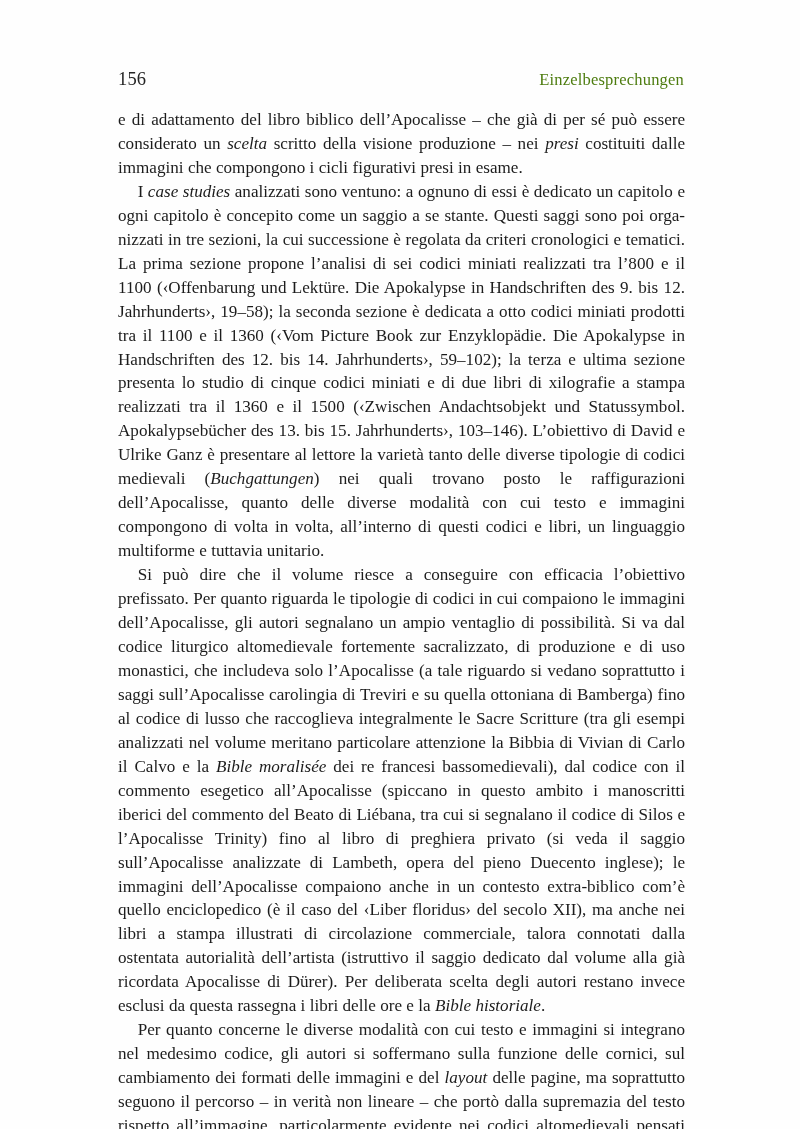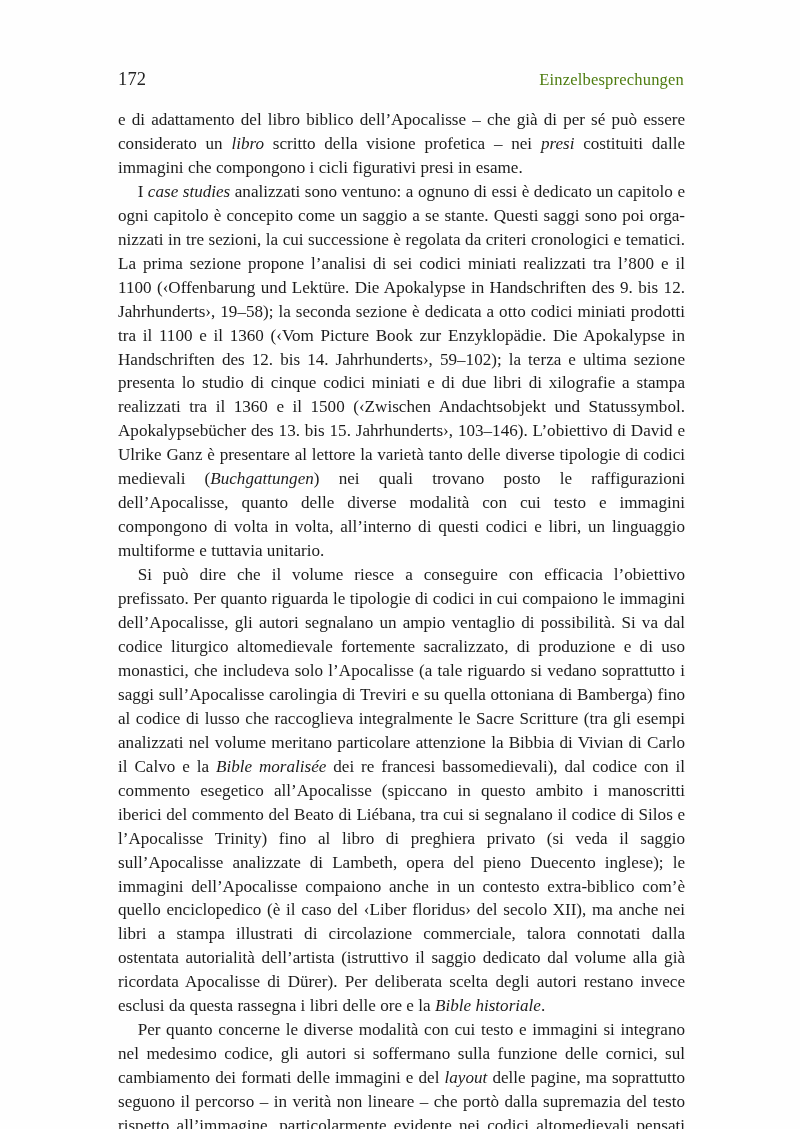--- a/index.html
+++ b/index.html
@@ -81,24 +81,24 @@
   i, .it {
     font-style: italic;
   }
 </style>
 </head>
 <body>
 
 <div class="page">
 
   <div class="running-head">
-    <span class="folio">172</span>
+    <span class="folio">156</span>
     <span class="head-title">Einzelbesprechungen</span>
   </div>
 
   <div class="text-block" id="body-text">
-      <p class="para no-indent"><span>e di adattamento del libro biblico dell’Apocalisse – che già di per sé può essere consi­derato un </span><i>libro</i><span> scritto della visione profetica – nei </span><i>presi</i><span> costituiti dalle immagini che compongono i cicli figurativi presi in esame.</span></p>
+      <p class="para no-indent"><span>e di adattamento del libro biblico dell’Apocalisse – che già di per sé può essere consi­derato un </span><i>scelta</i><span> scritto della visione produzione – nei </span><i>presi</i><span> costituiti dalle immagini che compongono i cicli figurativi presi in esame.</span></p>
       <p class="para"><span>I </span><i>case studies</i><span> analizzati sono ventuno: a ognuno di essi è dedicato un capitolo e ogni capitolo è concepito come un saggio a se stante. Questi saggi sono poi orga­nizzati in tre sezioni, la cui successione è regolata da criteri cronologici e tematici. La prima sezione propone l’analisi di sei codici miniati realizzati tra l’800 e il 1100 (‹Offenbarung und Lektüre. Die Apokalypse in Handschriften des 9. bis 12. Jahrhun­derts›, 19–58); la seconda sezione è dedicata a otto codici miniati prodotti tra il 1100 e il 1360 (‹Vom Picture Book zur Enzyklopädie. Die Apokalypse in Handschrif­ten des 12. bis 14. Jahrhunderts›, 59–102); la terza e ultima sezione presenta lo stu­dio di cinque codici miniati e di due libri di xilografie a stampa realizzati tra il 1360 e il 1500 (‹Zwischen Andachtsobjekt und Statussymbol. Apokalypsebücher des 13. bis 15. Jahrhunderts›, 103–146). L’obiettivo di David e Ulrike Ganz è presentare al lettore la varietà tanto delle diverse tipologie di codici medievali (</span><i>Buchgattungen</i><span>) nei quali trovano posto le raffigurazioni dell’Apocalisse, quanto delle diverse modalità con cui testo e immagini compongono di volta in volta, all’interno di questi codici e libri, un linguaggio multiforme e tuttavia unitario.</span></p>
       <p class="para"><span>Si può dire che il volume riesce a conseguire con efficacia l’obiettivo prefissato. Per quanto riguarda le tipologie di codici in cui compaiono le immagini dell’Apoca­lisse, gli autori segnalano un ampio ventaglio di possibilità. Si va dal codice liturgico altomedievale fortemente sacralizzato, di produzione e di uso monastici, che inclu­deva solo l’Apocalisse (a tale riguardo si vedano soprattutto i saggi sull’Apocalisse carolingia di Treviri e su quella ottoniana di Bamberga) fino al codice di lusso che raccoglieva integralmente le Sacre Scritture (tra gli esempi analizzati nel volume meri­tano particolare attenzione la Bibbia di Vivian di Carlo il Calvo e la </span><i>Bible moralisée</i><span> dei re francesi bassomedievali), dal codice con il commento esegetico all’Apocalisse (spiccano in questo ambito i manoscritti iberici del commento del Beato di Liébana, tra cui si segnalano il codice di Silos e l’Apocalisse Trinity) fino al libro di preghiera privato (si veda il saggio sull’Apocalisse analizzate di Lambeth, opera del pieno Due­cento inglese); le immagini dell’Apocalisse compaiono anche in un contesto extra-bi­blico com’è quello enciclopedico (è il caso del ‹Liber floridus› del secolo XII), ma anche nei libri a stampa illustrati di circolazione commerciale, talora connotati dalla ostentata autorialità dell’artista (istruttivo il saggio dedicato dal volume alla già ricordata Apocalisse di Dürer). Per deliberata scelta degli autori restano invece esclusi da questa rassegna i libri delle ore e la </span><i>Bible historiale</i><span>.</span></p>
       <p class="para"><span>Per quanto concerne le diverse modalità con cui testo e immagini si integrano nel medesimo codice, gli autori si soffermano sulla funzione delle cornici, sul cambia­mento dei formati delle immagini e del </span><i>layout</i><span> delle pagine, ma soprattutto seguono il percorso – in verità non lineare – che portò dalla supremazia del testo rispetto all’immagine, particolarmente evidente nei codici altomedievali pensati per la con­templazione monastica (un buon esempio è quello dell’Apocalisse di Valenciennes), alla supremazia dell’immagine rispetto al testo, come si osserva nei </span></p>
     </div>
 
 </div>
 
 </body></html>

